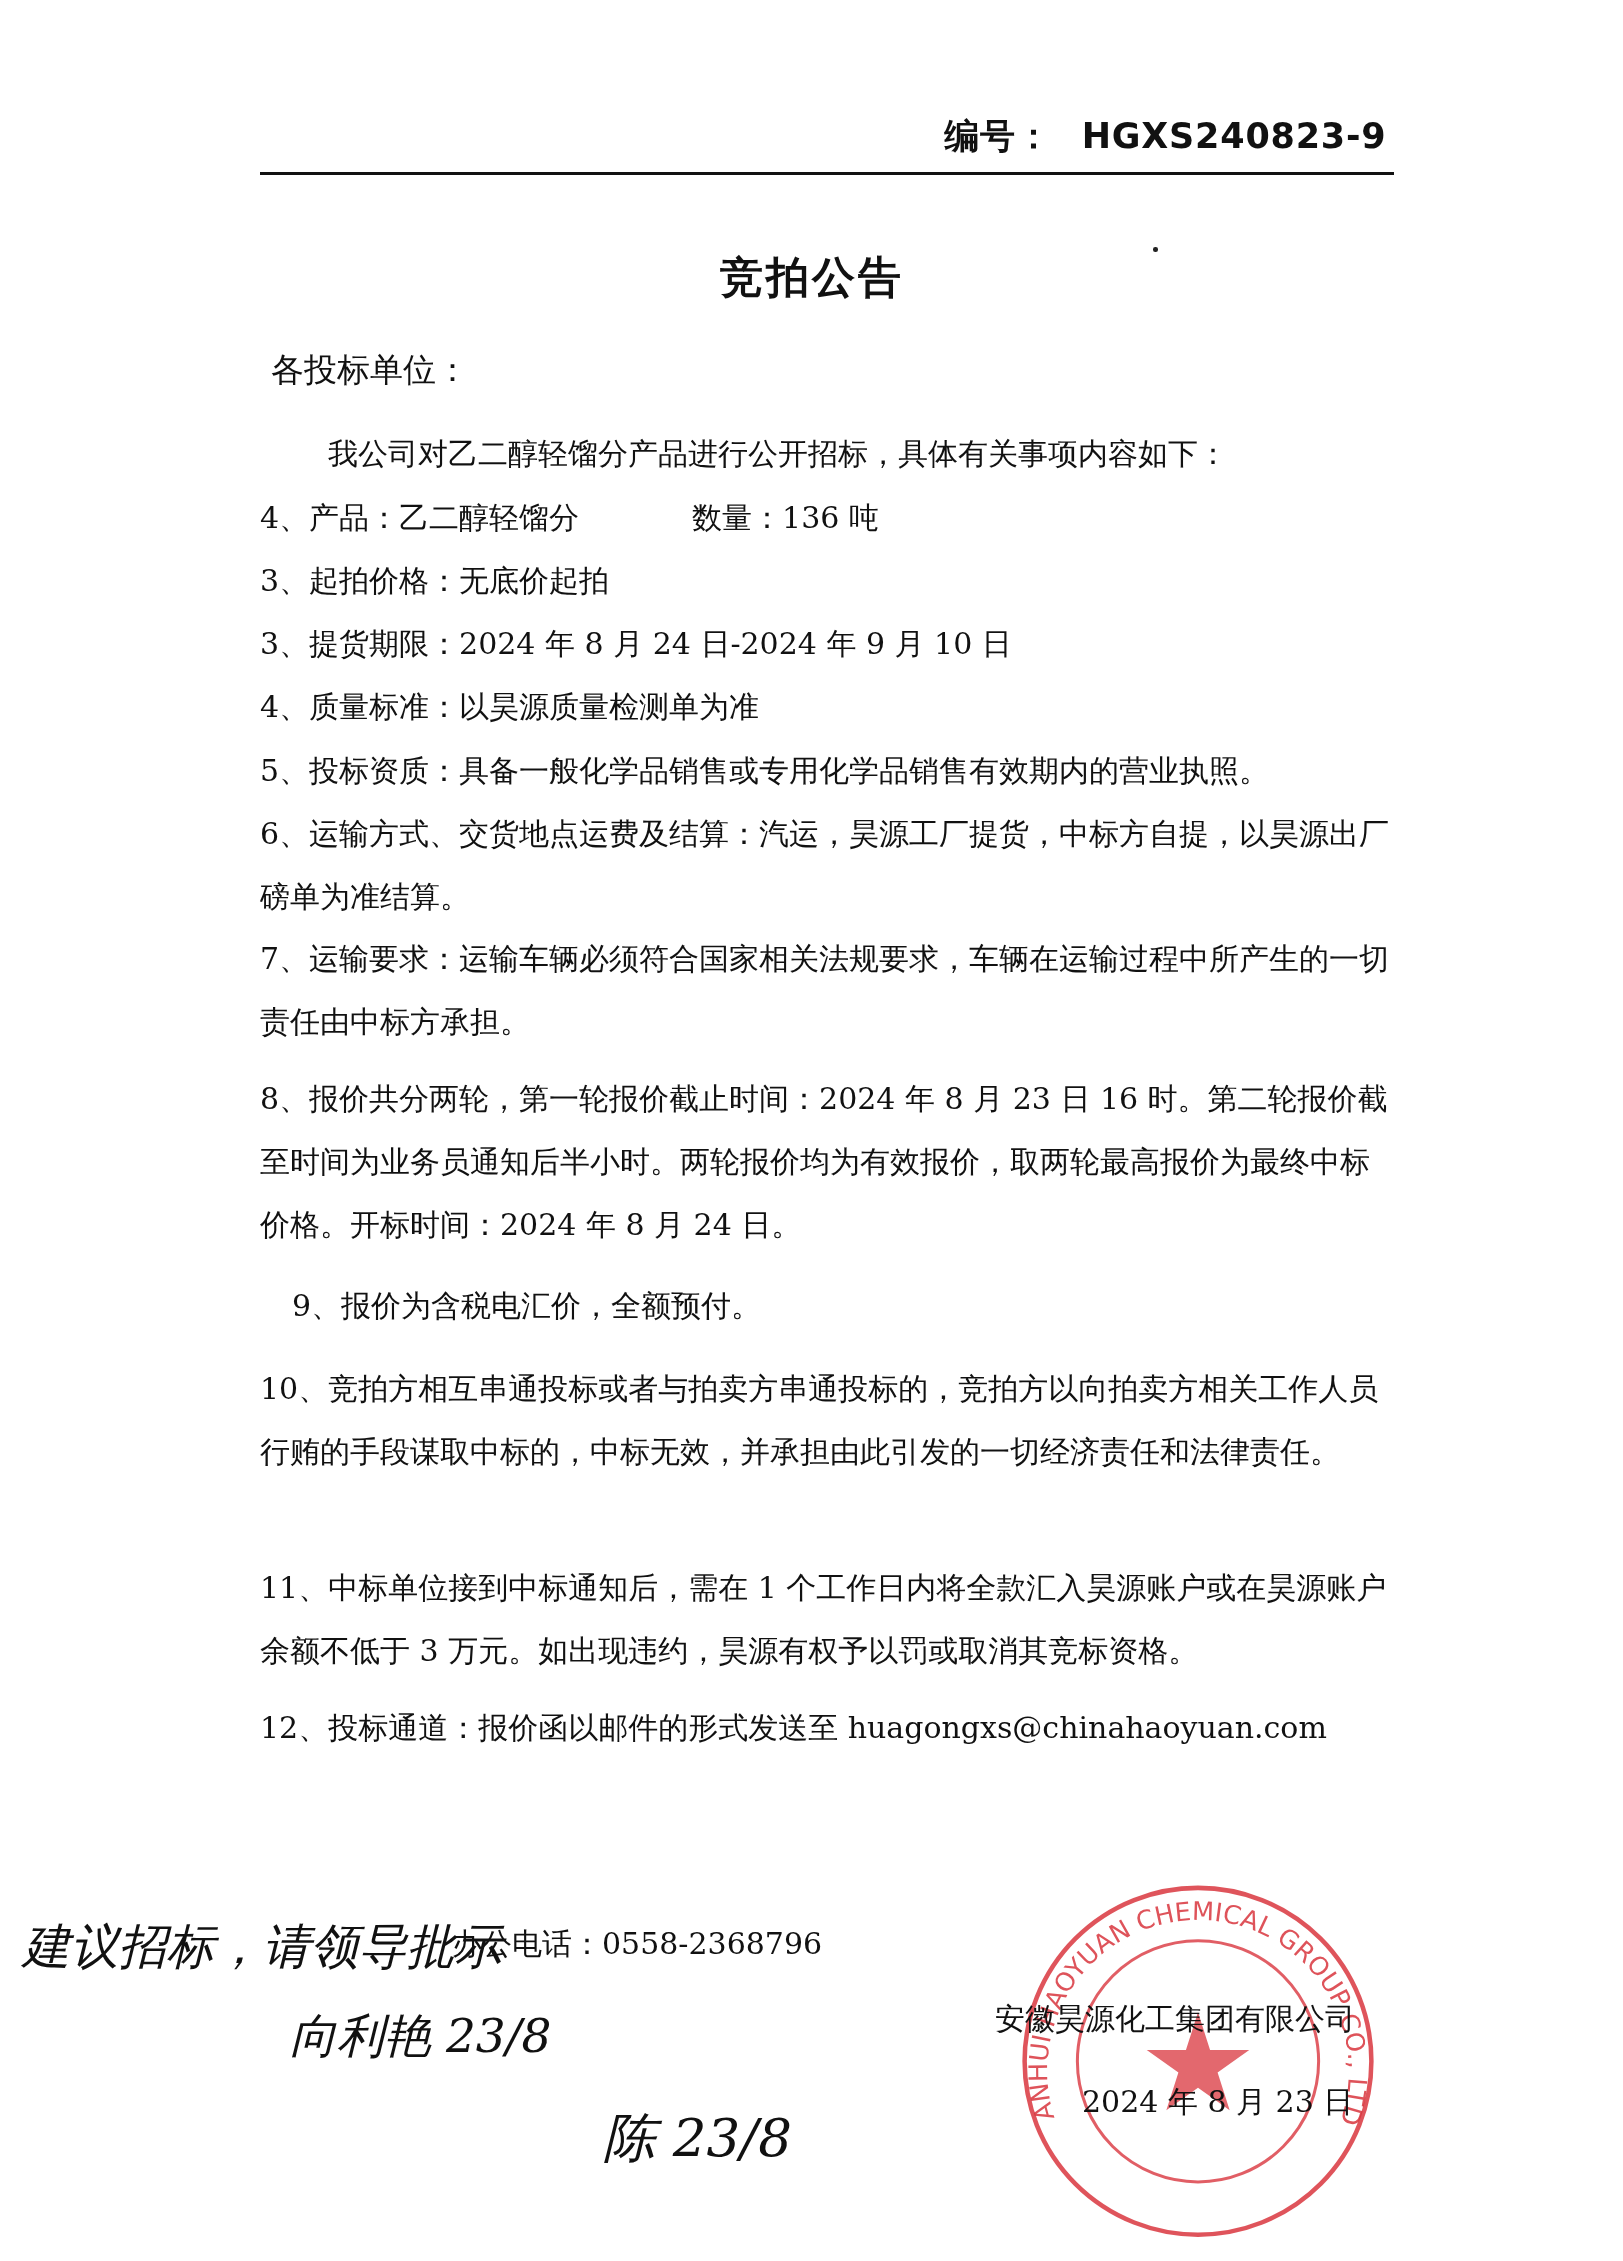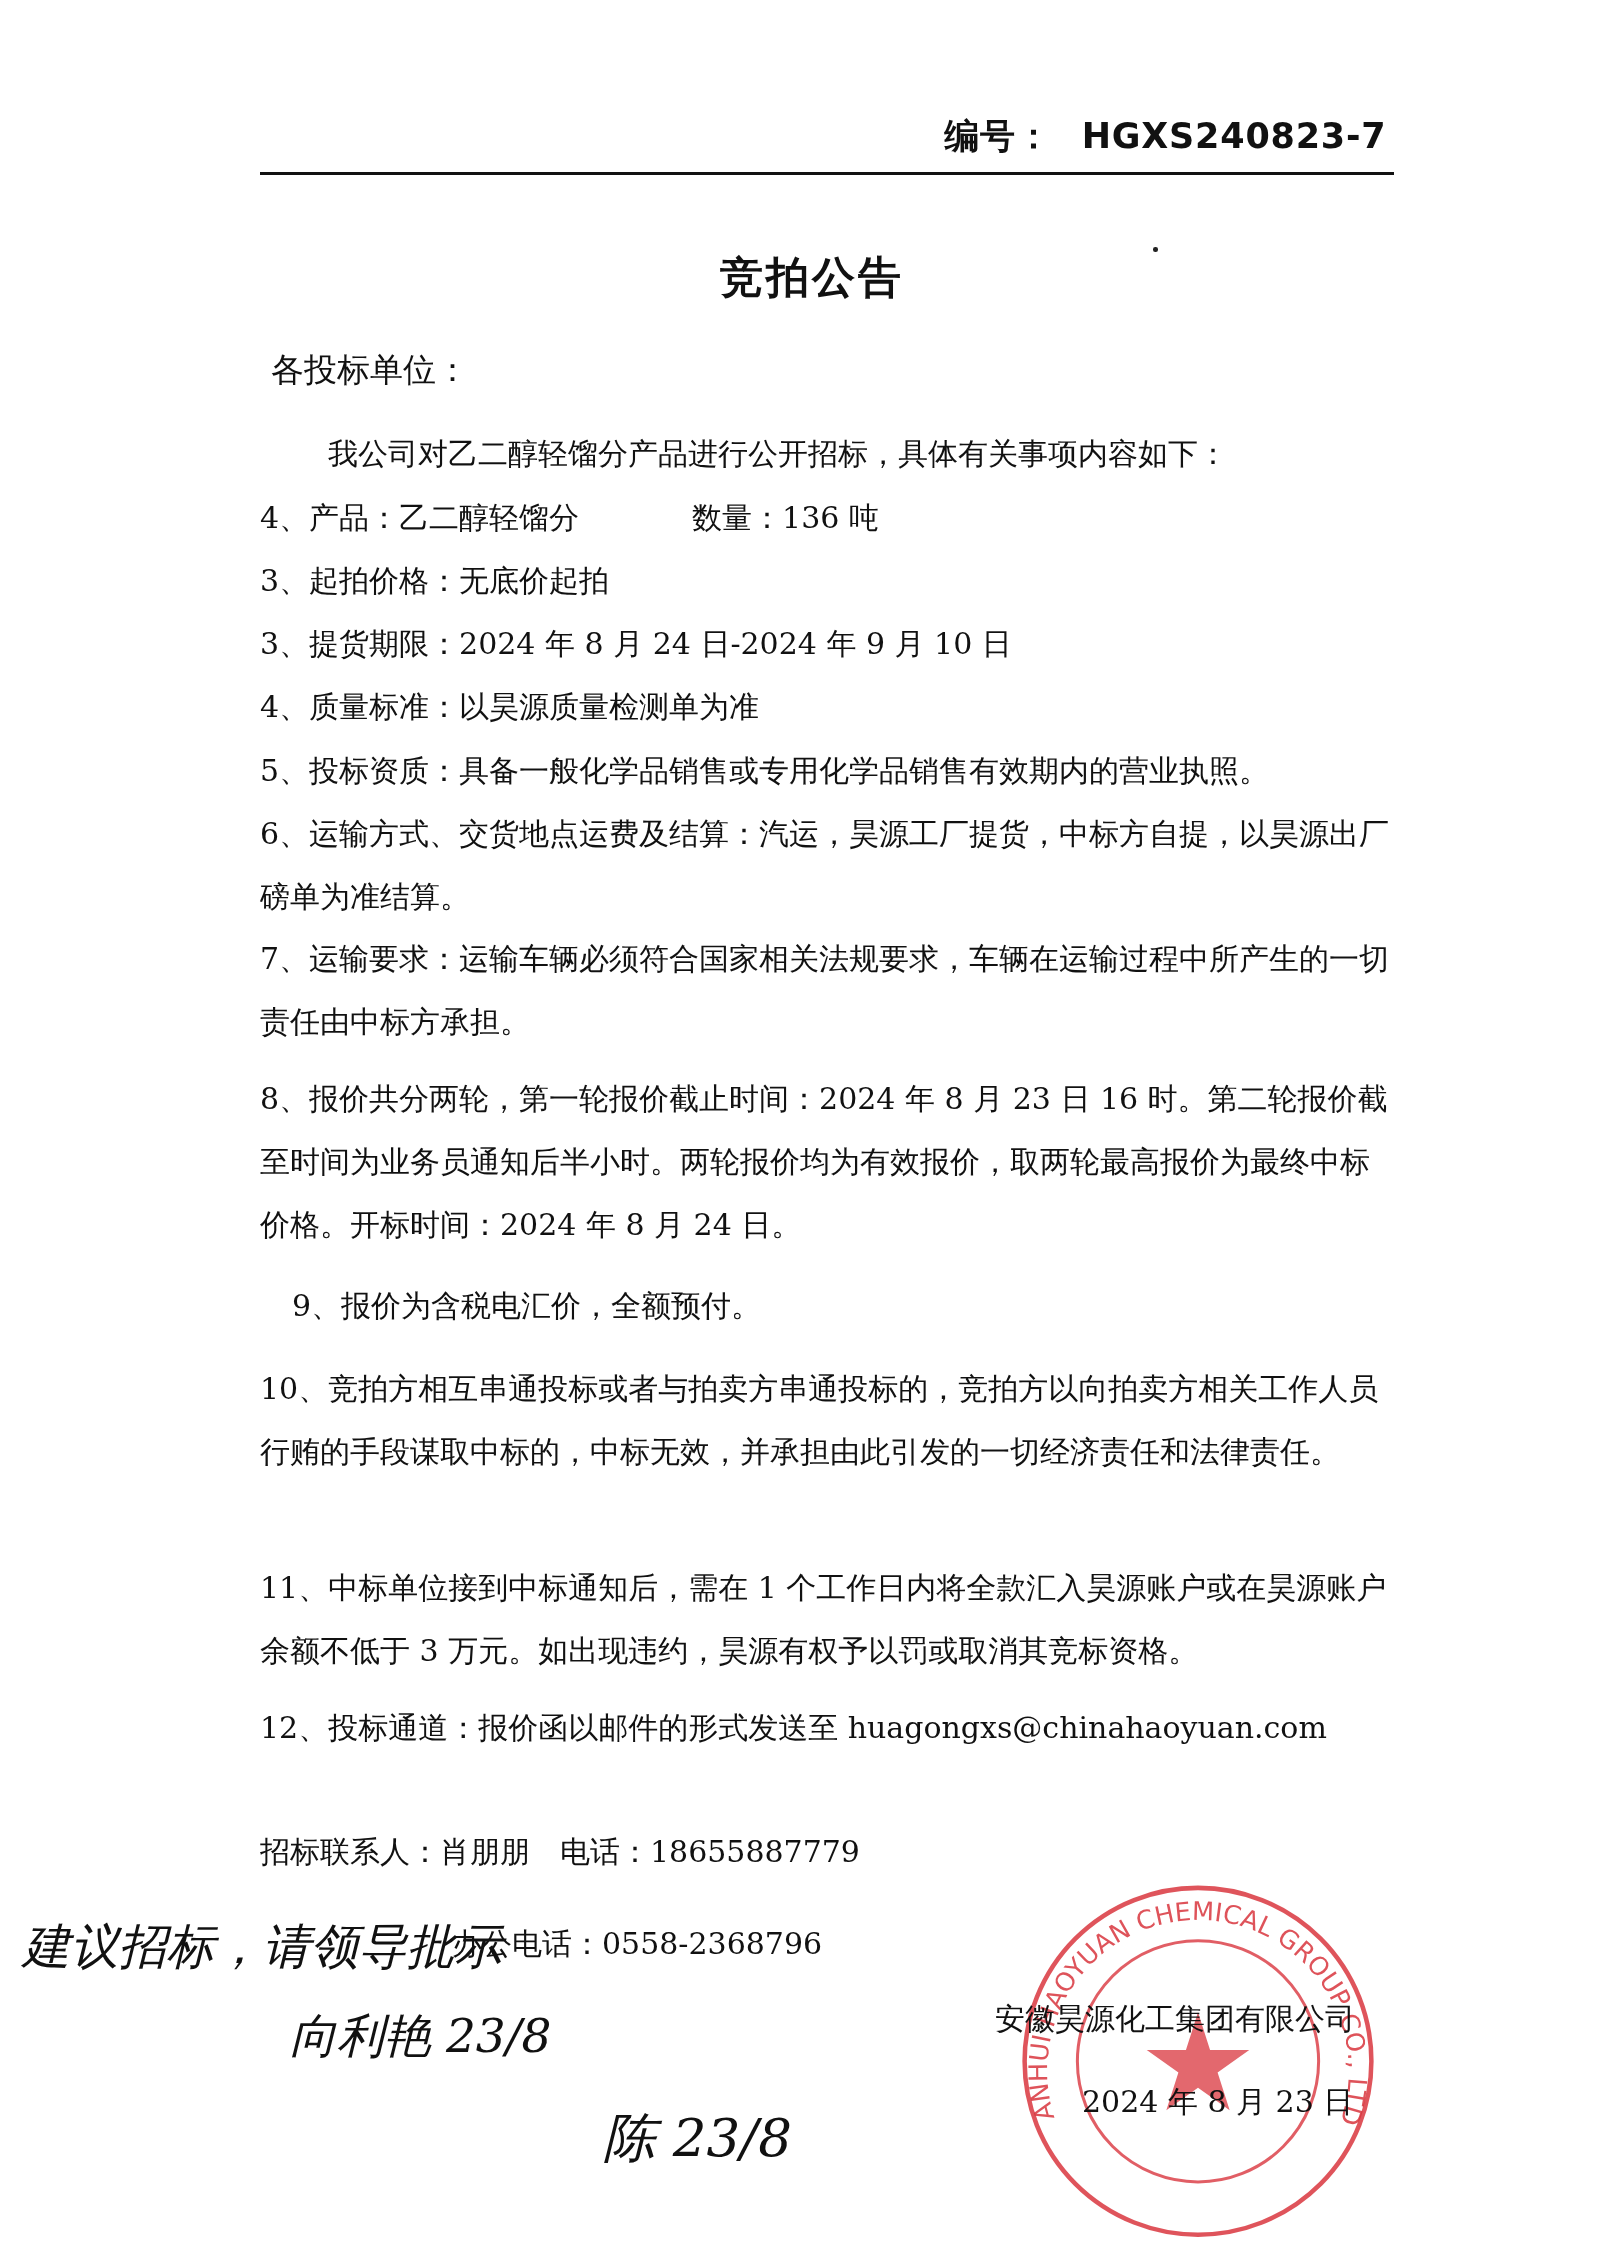--- a/index.html
+++ b/index.html
@@ -19,21 +19,21 @@
   .date{position:absolute;left:1082px;top:2082px;font-size:30px;}
   .seal{position:absolute;left:1002px;top:1869px;width:392px;height:377px;}
   .hw{position:absolute;}
   .dot{position:absolute;left:1153px;top:247px;width:4.5px;height:4.5px;border-radius:50%;background:#222;}
 </style>
 </head>
 <body>
 
 <div class="hdr">
   <div class="docno">
-    <span class="lbl">编号：</span><span>HGXS240823-7</span>
+    <span class="lbl">编号：</span><span>HGXS240823-9</span>
   </div>
 </div>
 <div class="dot"></div>
 
 <div class="title">竞拍公告</div>
 <div class="salutation">各投标单位：</div>
 
 <div class="p intro" style="top:422px;">我公司对乙二醇轻馏分产品进行公开招标，具体有关事项内容如下：</div>
 
 <div class="p" style="top:486px;">
@@ -47,21 +47,20 @@
 <div class="p" style="top:927px;">7、运输要求：运输车辆必须符合国家相关法规要求，车辆在运输过程中所产生的一切责任由中标方承担。</div>
 <div class="p" style="top:1067px;">8、报价共分两轮，第一轮报价截止时间：2024 年 8 月 23 日 16 时。第二轮报价截至时间为业务员通知后半小时。两轮报价均为有效报价，取两轮最高报价为最终中标价格。开标时间：2024 年 8 月 24 日。</div>
 <div class="p" style="top:1274px;margin-left:32px;">9、报价为含税电汇价，全额预付。</div>
 <div class="p" style="top:1357px;">10、竞拍方相互串通投标或者与拍卖方串通投标的，竞拍方以向拍卖方相关工作人员行贿的手段谋取中标的，中标无效，并承担由此引发的一切经济责任和法律责任。</div>
 <div class="p" style="top:1556px;">11、中标单位接到中标通知后，需在 1 个工作日内将全款汇入昊源账户或在昊源账户余额不低于 3 万元。如出现违约，昊源有权予以罚或取消其竞标资格。</div>
 <div class="p" style="top:1696px;">
   <span>12、投标通道：报价函以邮件的形式发送至 huagongxs@chinahaoyuan.com</span>
 </div>
 
 <div class="contacts">
-  <span>招标联系人：肖朋朋　电话：18655887779</span>
 </div>
 <div class="office">办公电话：0558-2368796</div>
 
 <svg class="seal" viewBox="0 0 520 500">
   <circle cx="260" cy="255" r="230" fill="none" stroke="#d9363e" stroke-width="6" opacity="0.85"></circle>
   <circle cx="260" cy="255" r="160" fill="none" stroke="#d9363e" stroke-width="4" opacity="0.8"></circle>
   <defs>
       <path id="arc" d="M 70 330 A 200 200 0 1 1 450 330"></path>
     </defs>
   <text font-family="DejaVu Sans, sans-serif" font-size="34" fill="#d9363e" opacity="0.85"><textPath href="#arc">ANHUI HAOYUAN CHEMICAL GROUP CO., LTD</textPath></text>

